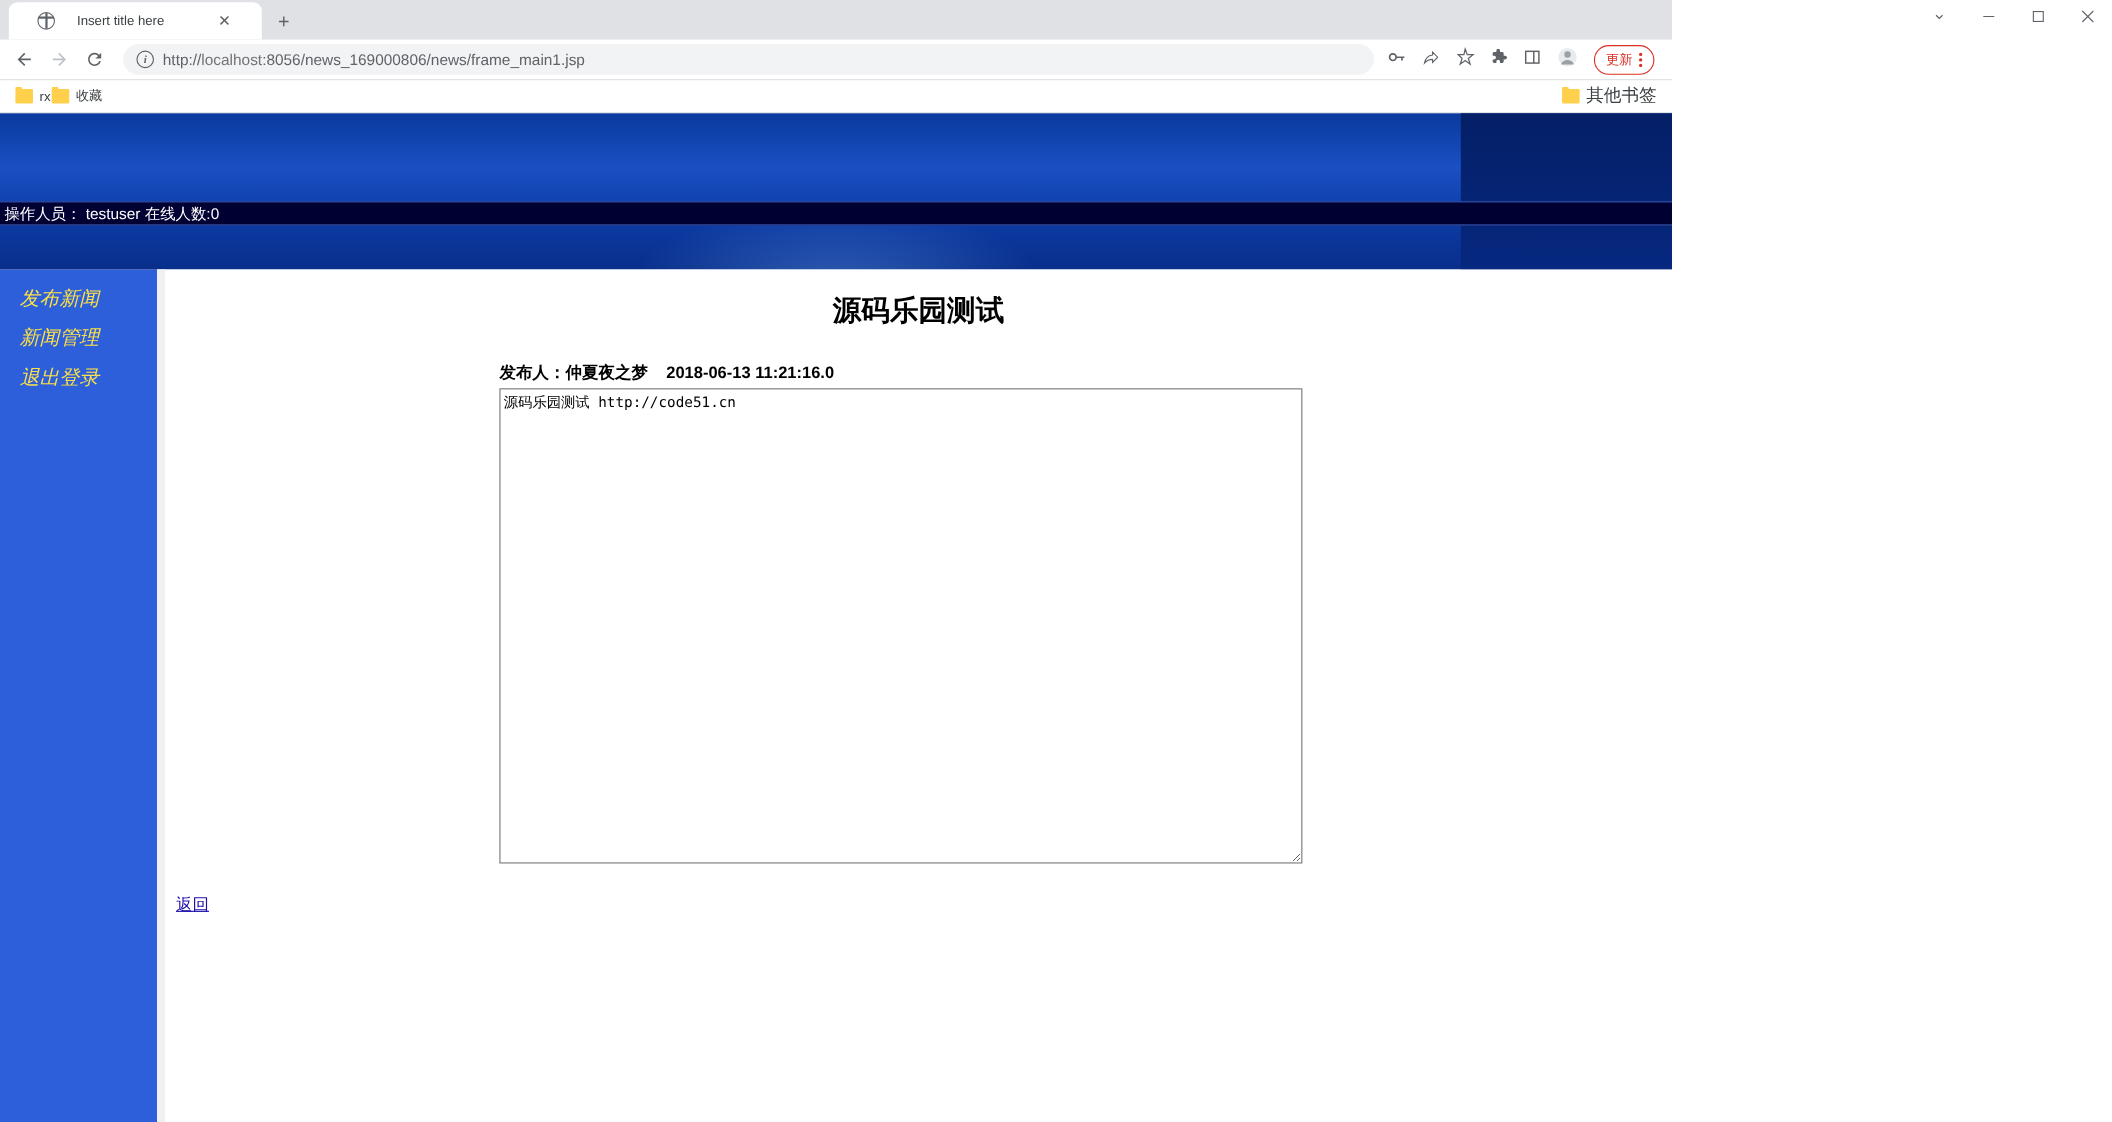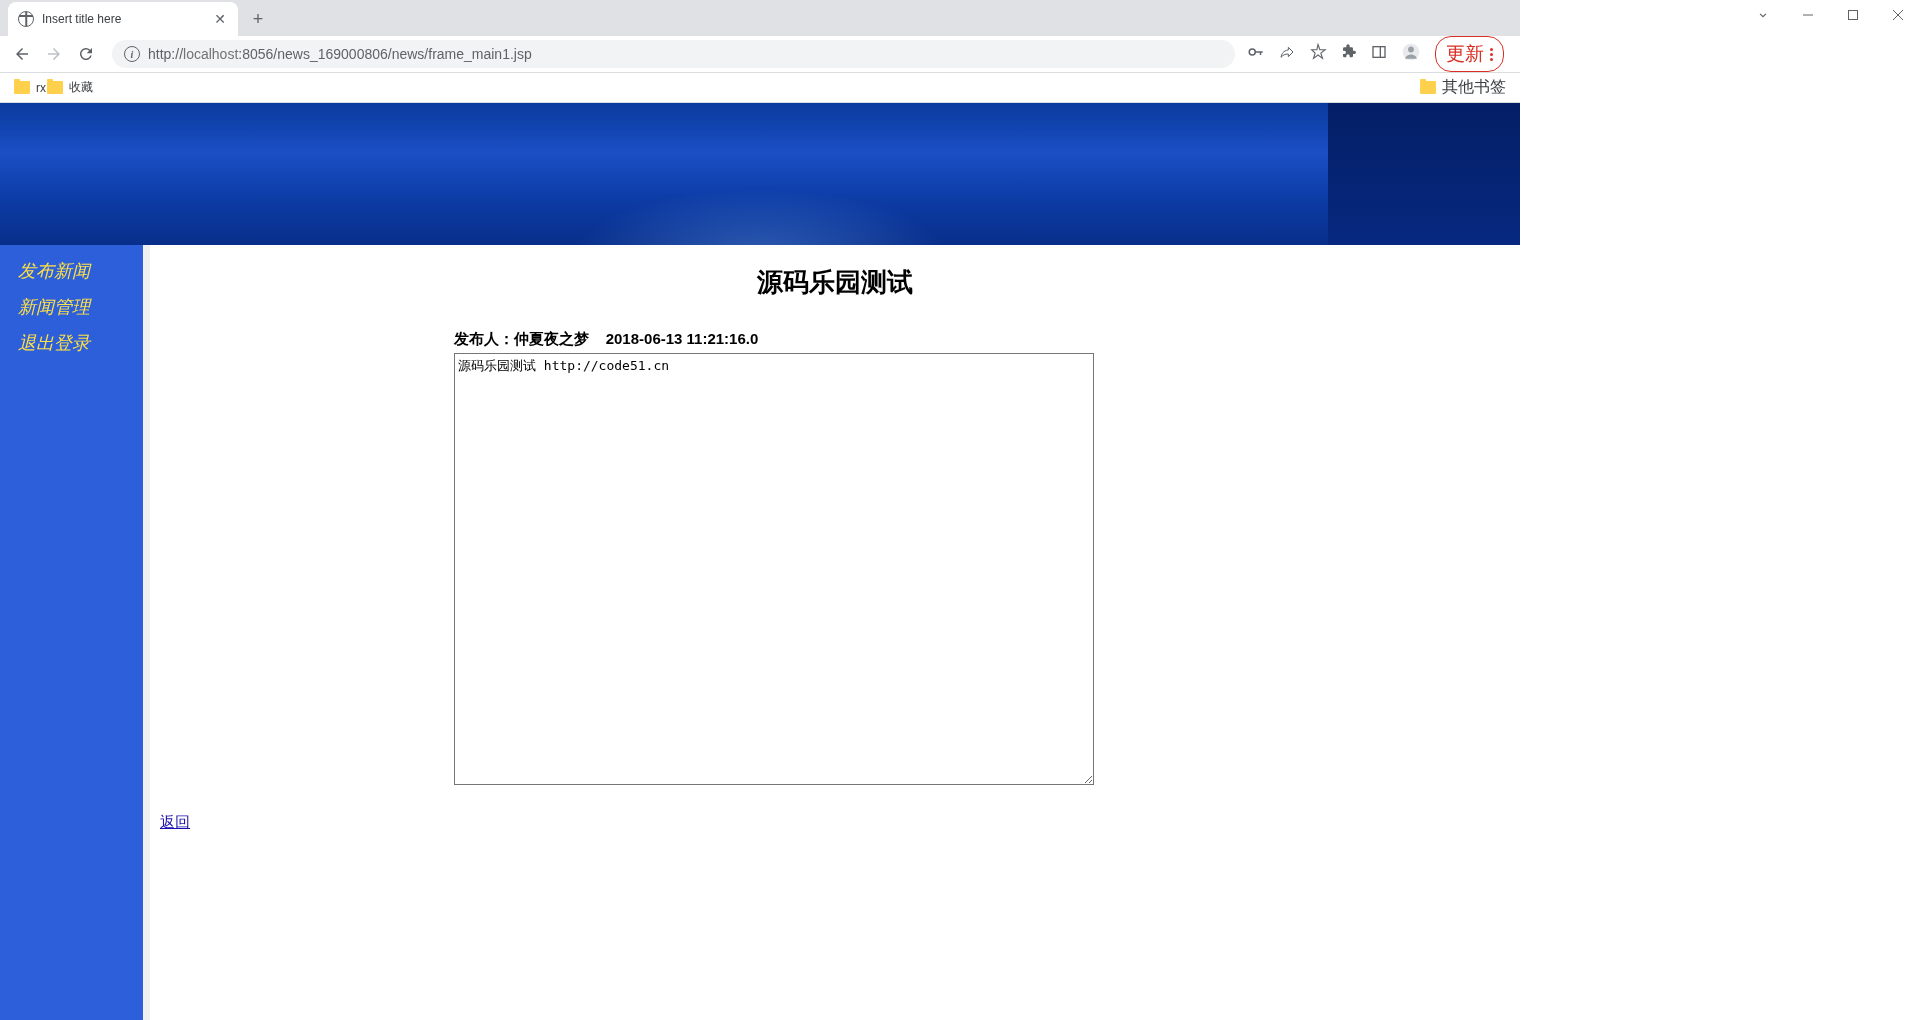--- a/index.html
+++ b/index.html
@@ -1,21 +1,21 @@
 <!DOCTYPE html>
 <html><head>
   <meta charset="utf-8">
   <style>
     * { margin: 0; padding: 0; box-sizing: border-box; }
     body { font-family: "Microsoft YaHei", Arial, sans-serif; width: 1520px; height: 1020px; overflow: hidden; background: #fff; }
     
     
     .browser-chrome { background: #dfe1e5; }
     .tab-bar { height: 36px; display: flex; align-items: flex-end; padding-left: 8px; background: #dfe1e5; }
-    .tab { background: #fff; height: 34px; width: 230px; border-radius: 8px 8px 0 0; display: flex; align-items: center; padding: 0 10px; gap: 8px; position: relative; }
+    .tab { background: #fff; height: 34px; width: 230px; border-radius: 8px 8px 0 0; display: flex; align-items: center; padding: 0 26px; gap: 20px; position: relative; }
     .tab-favicon { width: 16px; height: 16px; border: 1.5px solid #5f6368; border-radius: 50%; position: relative; }
     .tab-favicon::before { content: ''; position: absolute; top: 3px; left: 0; right: 0; height: 1.5px; background: #5f6368; }
     .tab-favicon::after { content: ''; position: absolute; top: 0; bottom: 0; left: 50%; width: 1.5px; background: #5f6368; transform: translateX(-50%); }
     .tab-title { flex: 1; font-size: 12px; color: #3c4043; white-space: nowrap; overflow: hidden; }
     .tab-close { width: 16px; height: 16px; display: flex; align-items: center; justify-content: center; color: #5f6368; font-size: 14px; cursor: pointer; }
     .new-tab { width: 28px; height: 28px; display: flex; align-items: center; justify-content: center; color: #5f6368; font-size: 18px; margin-left: 6px; margin-bottom: 3px; cursor: pointer; }
     .window-controls { position: absolute; right: 0; top: 0; display: flex; height: 30px; }
     .win-ctrl { width: 45px; display: flex; align-items: center; justify-content: center; color: #5f6368; cursor: pointer; }
     .win-ctrl svg { width: 12px; height: 12px; }
     .chevron-down { width: 45px; display: flex; align-items: center; justify-content: center; color: #5f6368; }
@@ -23,21 +23,21 @@
     .toolbar { background: #fff; height: 37px; display: flex; align-items: center; padding: 0 8px; gap: 4px; border-bottom: 1px solid #dadce0; }
     .nav-btn { width: 28px; height: 28px; display: flex; align-items: center; justify-content: center; color: #5f6368; cursor: pointer; border-radius: 50%; }
     .nav-btn.disabled { color: #bdc1c6; }
     .address-bar { flex: 1; height: 28px; background: #f1f3f4; border-radius: 14px; display: flex; align-items: center; padding: 0 12px; margin: 0 8px; gap: 8px; }
     .info-icon { width: 16px; height: 16px; border: 1.5px solid #5f6368; border-radius: 50%; display: flex; align-items: center; justify-content: center; font-size: 10px; color: #5f6368; font-family: serif; font-style: italic; font-weight: bold; }
     .url-text { font-size: 14px; color: #202124; }
     .url-host { color: #737373; }
     .url-path { color: #5f6368; }
     .toolbar-icons { display: flex; align-items: center; gap: 14px; padding-right: 8px; }
     .toolbar-icon { color: #5f6368; cursor: pointer; }
-    .update-btn { border: 1px solid #d93025; color: #d93025; border-radius: 16px; padding: 4px 10px; font-size: 19px; display: flex; align-items: center; gap: 6px; cursor: pointer; }
+    .update-btn { border: 1px solid #d93025; color: #d93025; border-radius: 16px; padding: 4px 10px; font-size: 12px; display: flex; align-items: center; gap: 6px; cursor: pointer; }
     .update-dots { display: flex; flex-direction: column; gap: 2px; }
     .update-dots span { width: 3px; height: 3px; background: #d93025; border-radius: 50%; }
     
     .bookmarks-bar { background: #fff; height: 30px; display: flex; align-items: center; padding: 0 14px; gap: 1px; border-bottom: 1px solid #dadce0; }
     .bookmark-item { display: flex; align-items: center; gap: 6px; font-size: 12px; color: #3c4043; cursor: pointer; }
     .folder-icon { width: 16px; height: 13px; background: #ffd04c; border-radius: 1px; position: relative; }
     .folder-icon::before { content: ''; position: absolute; top: -2px; left: 0; width: 6px; height: 2px; background: #ffd04c; border-radius: 1px 1px 0 0; }
     .bookmarks-right { margin-left: auto; display: flex; align-items: center; gap: 6px; font-size: 16px; color: #3c4043; cursor: pointer; }
     
     
@@ -48,21 +48,21 @@
     .status-bar { position: absolute; left: 0; right: 0; top: 80px; height: 22px; background: #000033; border-top: 1px solid #3a5bb8; border-bottom: 1px solid #3a5bb8; color: #fff; font-size: 14px; padding: 2px 4px; z-index: 2; }
     
     .app-body { display: flex; height: calc(100% - 245px); }
     .sidebar { width: 143px; background: #2c5fd9; padding-top: 8px; }
     .sidebar-item { color: #fde047; font-size: 18px; padding: 6px 18px; cursor: pointer; font-style: italic; }
     
     .main-frame { flex: 1; background: #fff; position: relative; overflow-y: scroll; border-left: 7px solid #f0f0f0; }
     .content-wrap { padding: 20px 0 0 0; }
     .article-title { text-align: center; font-size: 26px; font-weight: bold; margin-bottom: 30px; }
     .article-meta { font-size: 15px; font-weight: bold; padding-left: 304px; margin-bottom: 4px; }
-    .article-textarea { display: block; margin-left: 304px; width: 640px; height: 432px; border: 1px solid #767676; font-family: "SimSun", monospace; font-size: 13px; padding: 3px; resize: both; }
+    .article-textarea { display: block; margin-left: 304px; width: 730px; height: 432px; border: 1px solid #767676; font-family: "SimSun", monospace; font-size: 13px; padding: 3px; resize: both; }
     .watermark { position: absolute; left: 374px; top: 148px; font-size: 28px; font-family: "SimSun", monospace; color: #e53935; pointer-events: none; letter-spacing: 1px; }
     .back-link { display: inline-block; margin-top: 28px; margin-left: 10px; color: #1a0dab; text-decoration: underline; font-size: 15px; cursor: pointer; }
     
     
     .main-frame::-webkit-scrollbar { width: 17px; }
     .main-frame::-webkit-scrollbar-track { background: #f1f1f1; }
     .main-frame::-webkit-scrollbar-thumb { background: #c1c1c1; }
   </style>
 </head>
 <body>
@@ -180,20 +180,25 @@
     </div>
     <div class="bookmarks-right">
       <div class="folder-icon"></div>
       <span>其他书签</span>
     </div>
   </div>
 </div>
 
 <div class="app-header">
   <div class="header-dark"></div>
+  <div class="status-bar">
+    <span>操作人员：</span>
+    <span>testuser</span>
+    <span>在线人数:</span><span>0</span>
+  </div>
 </div>
 
 <div class="app-body">
   <div class="sidebar">
     <div class="sidebar-item">发布新闻</div>
     <div class="sidebar-item">新闻管理</div>
     <div class="sidebar-item">退出登录</div>
   </div>
 
   <div class="main-frame">

